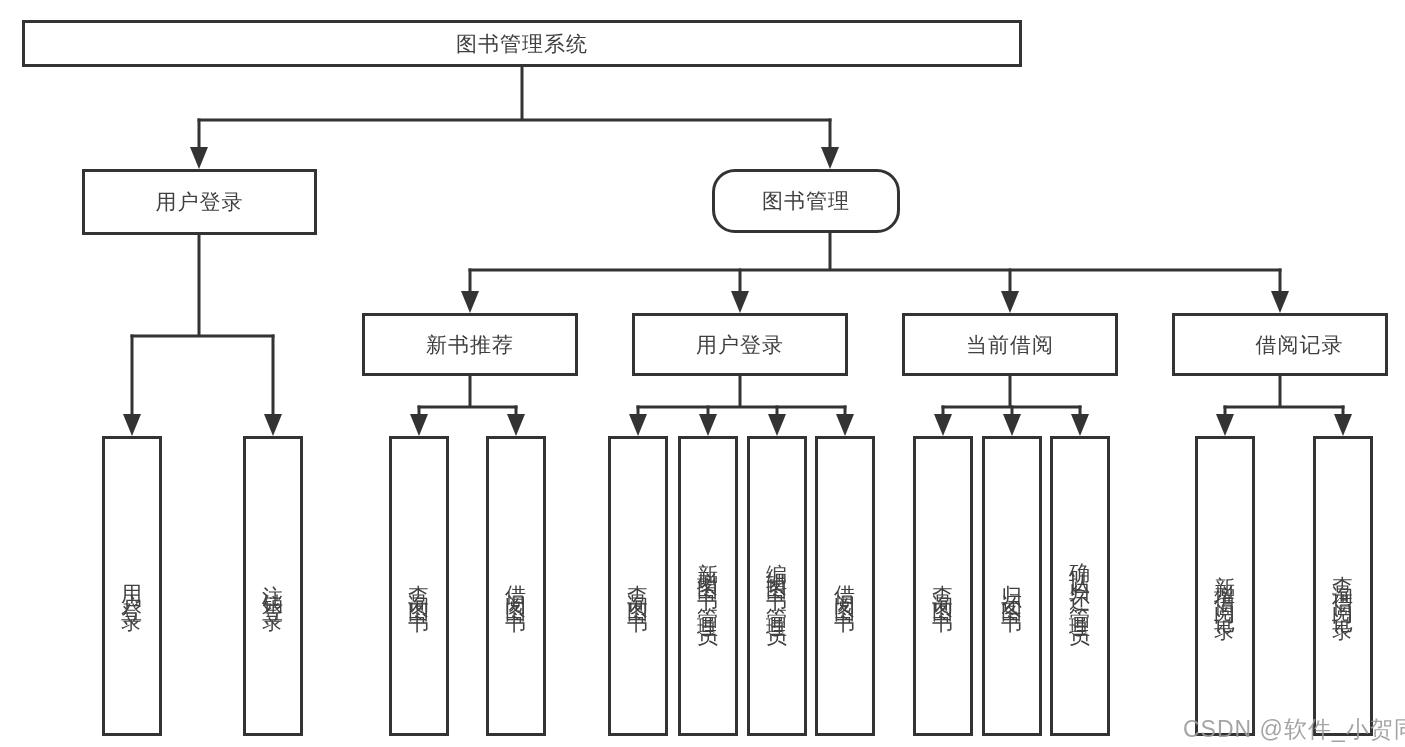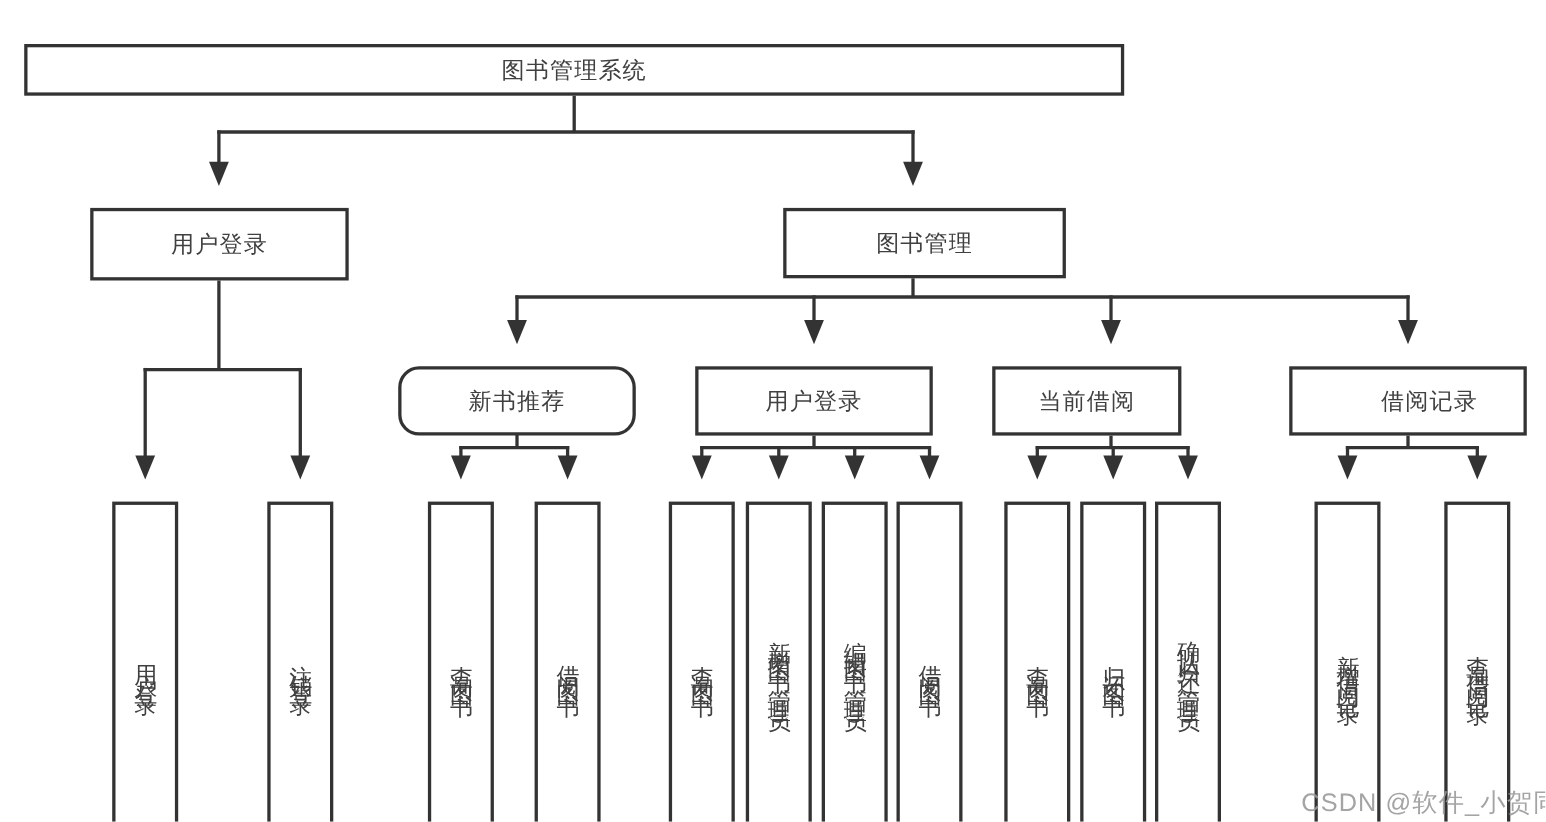--- a/index.html
+++ b/index.html
@@ -35,21 +35,20 @@
     box-sizing: border-box;
     border: 3px solid var(--line);
     background: #fff;
     display: flex;
     align-items: center;
     justify-content: center;
     color: var(--text);
     font-size: 21px;
     letter-spacing: 1px;
     text-align: center;
-    margin-top: 20px;
   }
 
   .v-node span {
     writing-mode: vertical-rl;
     text-orientation: upright;
     letter-spacing: 9px;
     line-height: 1;
     white-space: nowrap;
   }
 
@@ -142,25 +141,25 @@
       <line x1="1225" y1="405.5" x2="1225" y2="418"></line>
       <polygon points="1216,414 1234,414 1225,436"></polygon>
       <line x1="1343" y1="405.5" x2="1343" y2="418"></line>
       <polygon points="1334,414 1352,414 1343,436"></polygon>
     </g>
   </svg>
 
   <div class="node" style="left:22px; top:20px; width:1000px; height:47px;">图书管理系统</div>
 
   <div class="node" style="left:82px; top:169px; width:235px; height:66px;">用户登录</div>
-  <div class="node" style="left:712px; top:169px; width:257px; height:64px;">图书管理</div>
-
-  <div class="node" style="left:362px; top:313px; width:216px; height:63px;border-radius:19px;">新书推荐</div>
+  <div class="node" style="left:712px; top:169px; width:188px; height:64px;border-radius:23px;">图书管理</div>
+
+  <div class="node" style="left:362px; top:313px; width:216px; height:63px;">新书推荐</div>
   <div class="node" style="left:632px; top:313px; width:216px; height:63px;">用户登录</div>
-  <div class="node" style="left:902px; top:313px; width:172px; height:63px;">当前借阅</div>
+  <div class="node" style="left:902px; top:313px; width:216px; height:63px;">当前借阅</div>
   <div class="node" style="left:1172px; top:313px; width:216px; height:63px;padding-left:39px;">借阅记录</div>
 
   <div class="node v-node" style="left:102px; top:436px; width:60px; height:300px;">
     <span>用户登录</span>
     </div>
   <div class="node v-node" style="left:243px; top:436px; width:60px; height:300px;">
     <span>注销登录</span>
     </div>
 
   <div class="node v-node" style="left:389px; top:436px; width:60px; height:300px;">

